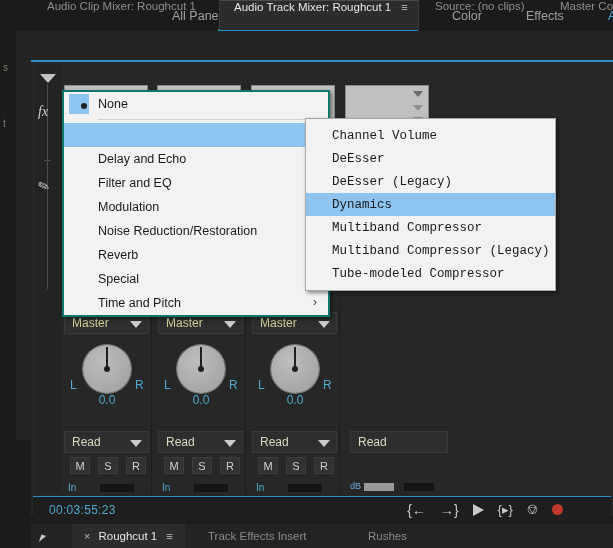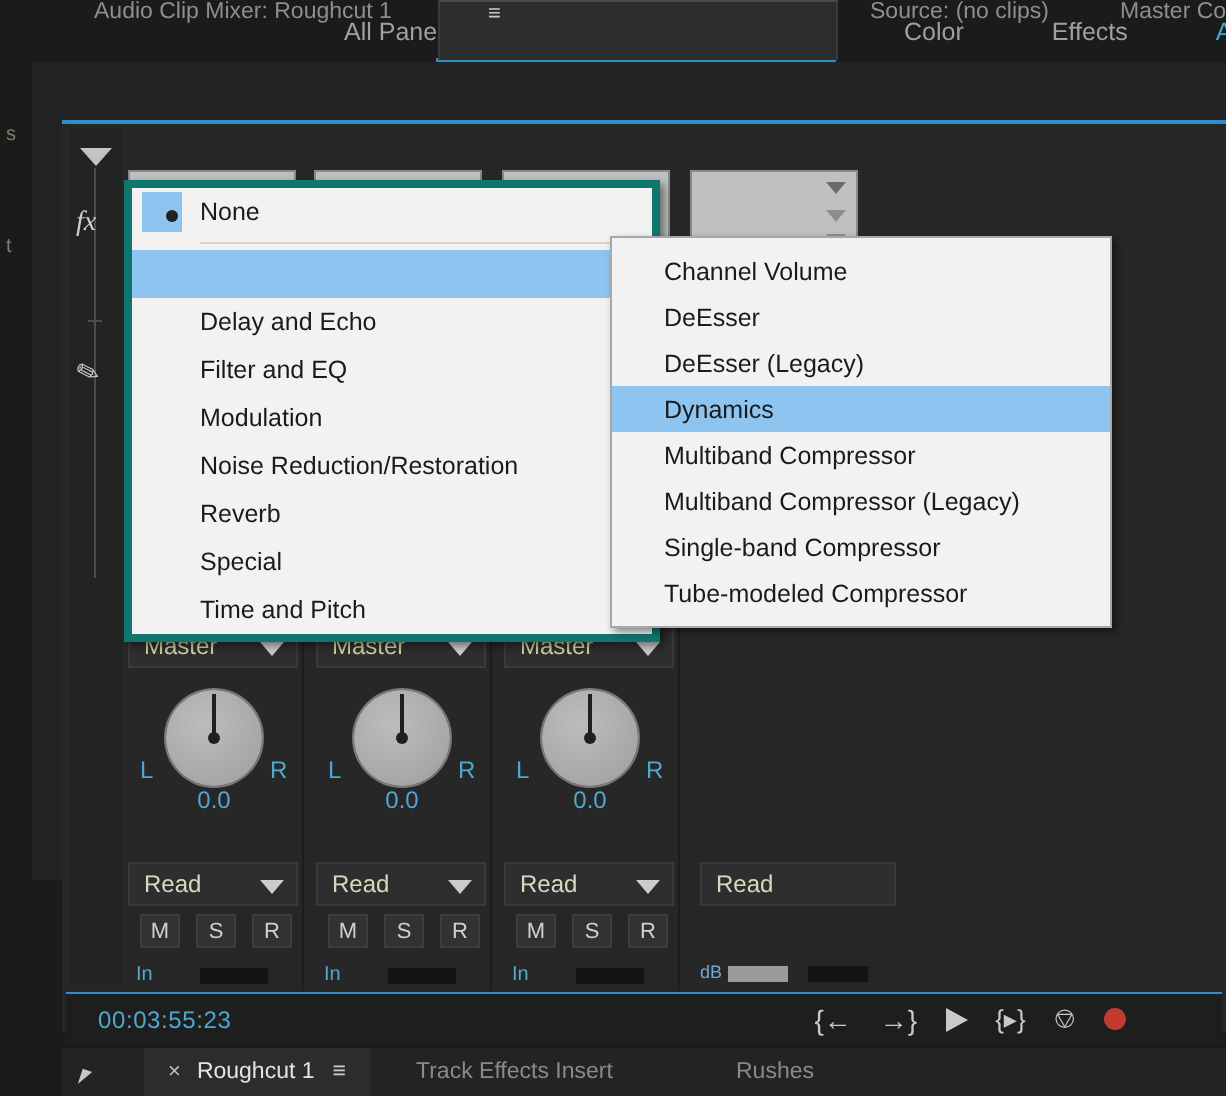--- a/index.html
+++ b/index.html
@@ -109,33 +109,33 @@
     font-size:11.5px;color:#8a8a8a;white-space:nowrap;}
   .btm-tab.active{background:#2c2c2c;color:#e4e4e4;}
   .btm-tab .x{margin-right:8px;color:#bcbcbc;font-size:11px;}
   .btm-tab .burger{margin-left:9px;color:#c8c8c8;}
   .cursor{position:absolute;left:40px;top:535px;width:0;height:0;
     border-left:5px solid #c8c8c8;border-bottom:8px solid transparent;
     transform:rotate(18deg);}
 
   
   .menu{position:absolute;left:62px;top:90px;width:268px;background:#f2f2f2;
-    border:4px solid #0f766e;box-sizing:border-box;font-size:12.5px;color:#1a1a1a;
+    border:2px solid #0f766e;box-sizing:border-box;font-size:12.5px;color:#1a1a1a;
     box-shadow:2px 2px 4px rgba(0,0,0,0.45);}
   .menu-row{position:relative;height:24px;display:flex;align-items:center;padding-left:34px;white-space:nowrap;}
   .menu-row.sel{background:#8ec5f0;}
   .menu-sep{height:1px;background:#d4d4d4;margin:3px 8px 3px 34px;}
   .radio-box{position:absolute;left:5px;top:2px;width:20px;height:20px;background:#8ec5f0;}
   .radio-dot{position:absolute;left:12px;top:9px;width:6px;height:6px;border-radius:50%;background:#222;}
   .chev{position:absolute;right:11px;top:4px;font-size:12px;color:#444;}
   .menu-row.sel .chev{color:#1b1b1b;}
 
   .submenu{position:absolute;left:305px;top:118px;width:251px;background:#f2f2f2;
     border:1px solid #a8a8a8;box-sizing:border-box;font-size:12.5px;color:#1a1a1a;
-    box-shadow:2px 2px 4px rgba(0,0,0,0.45);padding:5px 0;}
+    box-shadow:2px 2px 4px rgba(0,0,0,0.45);padding:5px 0;font-family:Liberation Mono, monospace;}
   .sub-row{height:23px;display:flex;align-items:center;padding-left:26px;white-space:nowrap;}
   .sub-row.sel{background:#8ec5f0;}
 </style>
 </head>
 <body>
 
 <div id="root">
 
   <div class="ws-bar">
     <div class="ws-items">
@@ -156,20 +156,21 @@
   <div class="rail-txt" style="left:3px;top:118px;">t</div>
 
   <div class="panel"></div>
   <div class="panel-body"></div>
 
   <div class="tabstrip"></div>
   <div class="tab" style="left:33px;width:186px;">
     <span>Audio Clip Mixer: Roughcut 1</span>
   </div>
   <div class="tab active" style="left:219px;width:200px;">
+    <span>Audio Track Mixer: Roughcut 1</span>
     <span class="burger">≡</span>
   </div>
   <div class="tab" style="left:421px;width:120px;">
     <span>Source: (no clips)</span>
   </div>
   <div class="tab" style="left:546px;width:67px;">
     <span>Master Co</span>
   </div>
   <div class="tabline"></div>
 
@@ -368,20 +369,17 @@
     <div class="sub-row sel">
       <span>Dynamics</span>
     </div>
     <div class="sub-row">
       <span>Multiband Compressor</span>
     </div>
     <div class="sub-row">
       <span>Multiband Compressor (Legacy)</span>
     </div>
     <div class="sub-row">
-      <span>Single-band Compressor</span>
-    </div>
-    <div class="sub-row">
       <span>Tube-modeled Compressor</span>
     </div>
   </div>
 
 </div>
 
 </body></html>

